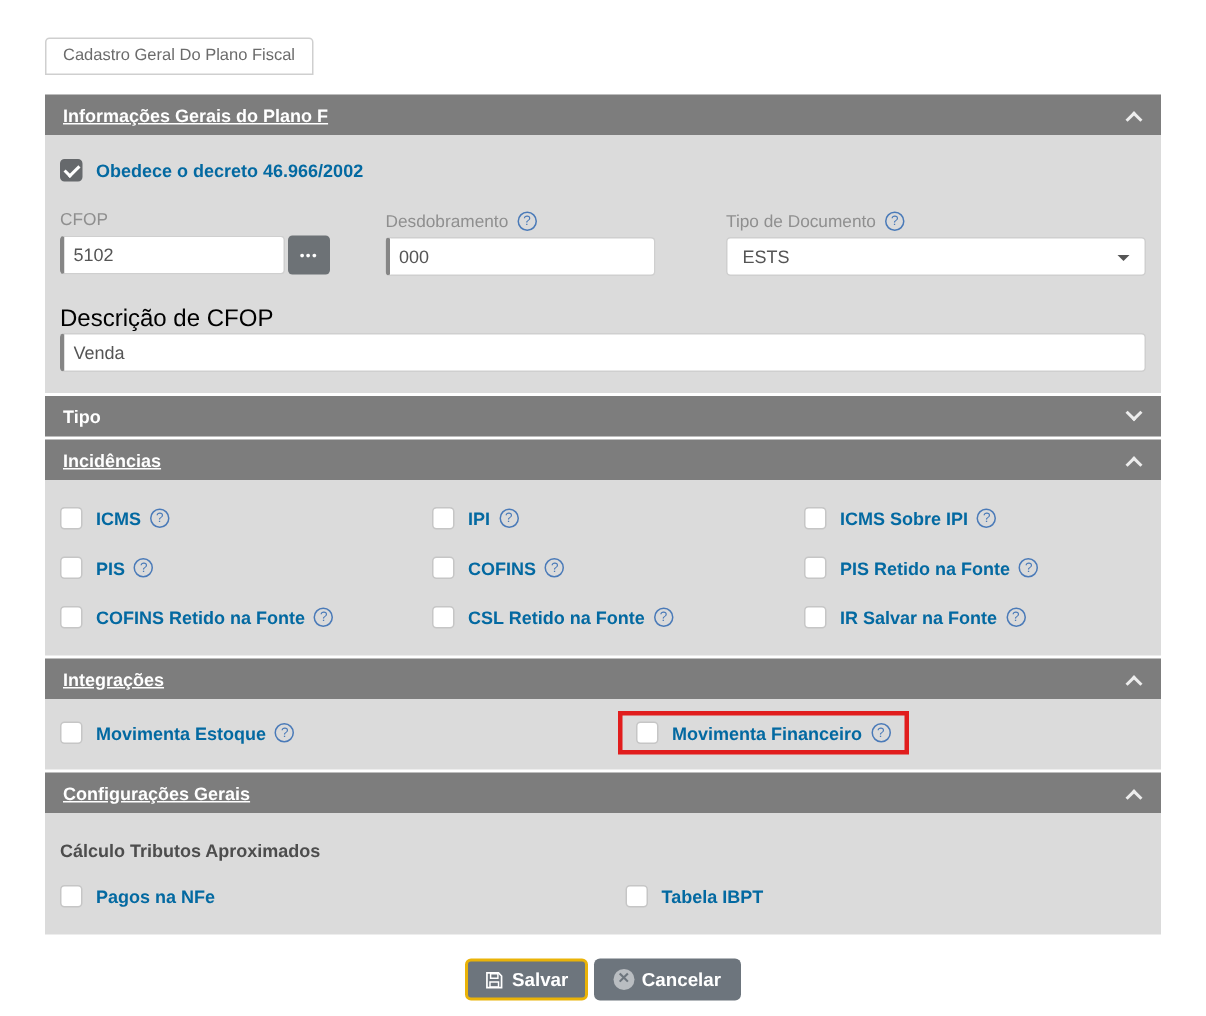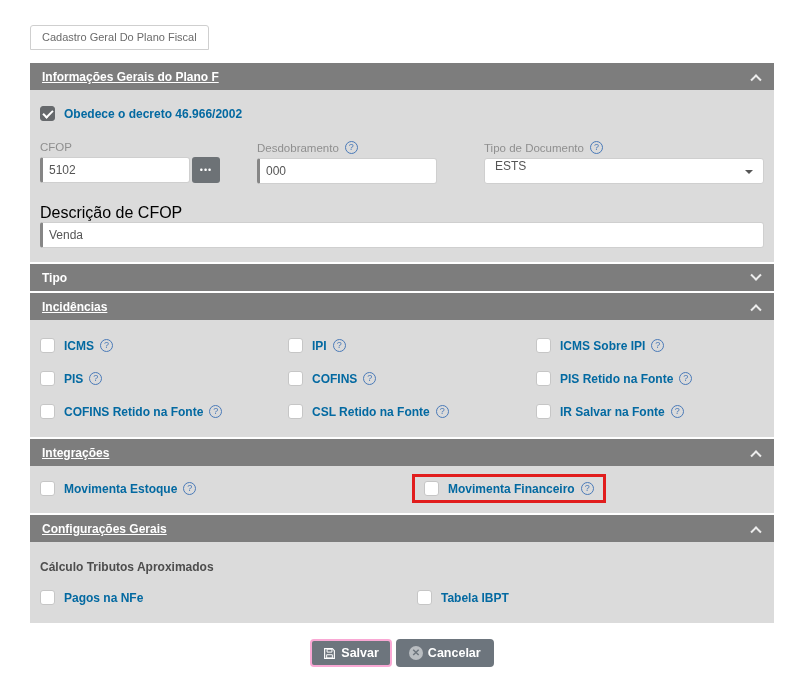--- a/index.html
+++ b/index.html
@@ -128,21 +128,21 @@
     flex: none;
   }
   .select-box {
     height: 26px;
     background: #fff;
     border: 1px solid #cfcfcf;
     border-radius: 3px;
     font-size: 12px;
     color: #555;
     display: flex;
-    align-items: flex-start;
+    align-items: center;
     padding: 0 10px;
     position: relative;
     cursor: pointer;
   }
   .select-caret {
     position: absolute;
     right: 10px; top: 11px;
     width: 0; height: 0;
     border-left: 4px solid transparent;
     border-right: 4px solid transparent;
@@ -192,21 +192,21 @@
     background: #6d757d;
     color: #fff;
     font-family: "Liberation Sans", sans-serif;
     font-weight: bold;
     font-size: 12.5px;
     border: none;
     border-radius: 4px;
     padding: 7px 13px;
     cursor: pointer;
   }
-  .btn.save { border: 2px solid #f9a8d4; padding: 5px 11px; }
+  .btn.save { border: 2px solid #eab308; padding: 5px 11px; }
   .cancel-circ {
     width: 14px; height: 14px;
     border-radius: 50%;
     background: #b9bdc1;
     color: #6d757d;
     font-size: 10px;
     font-weight: bold;
     line-height: 14px;
     text-align: center;
     display: inline-block;

